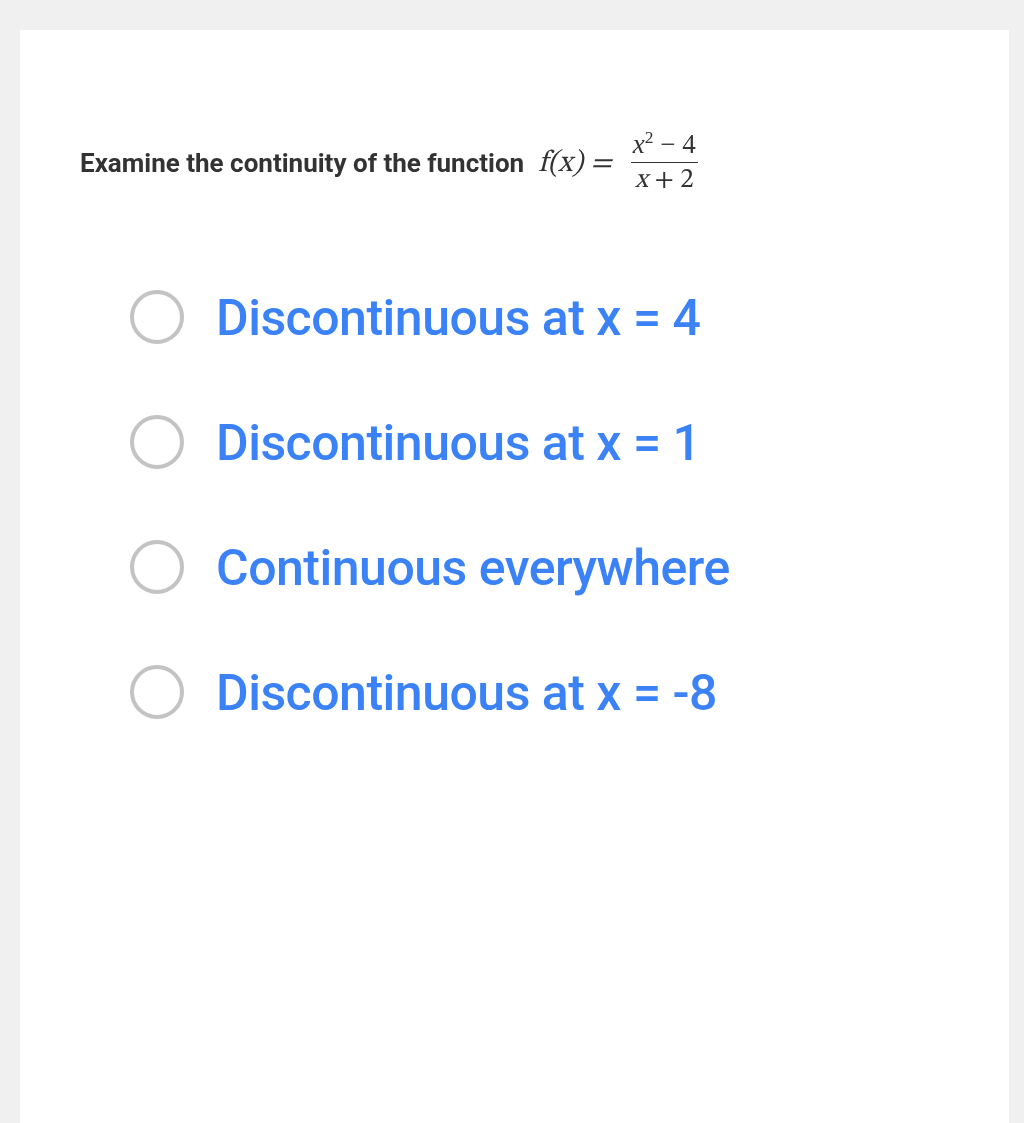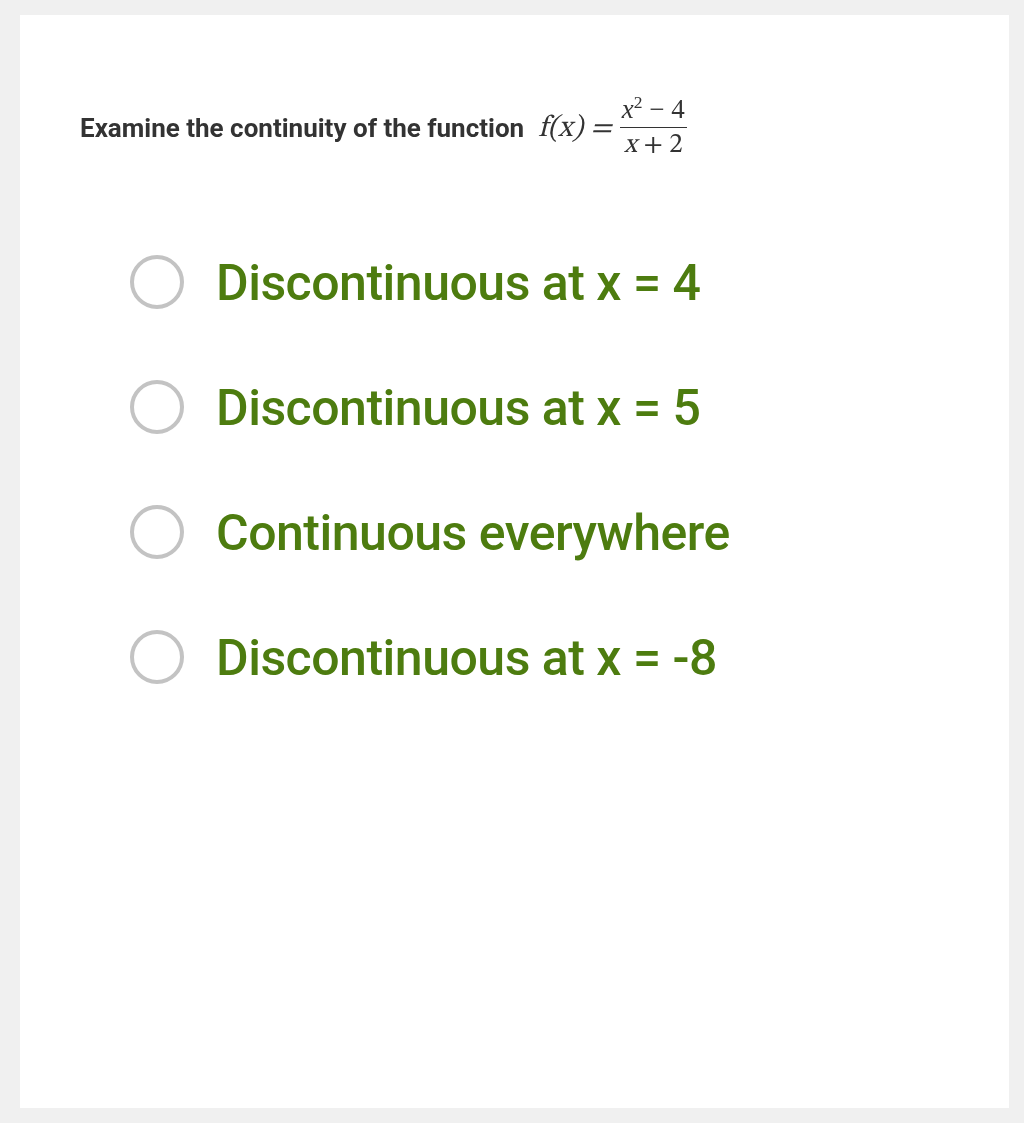--- a/index.html
+++ b/index.html
@@ -11,40 +11,41 @@
       font-family: -apple-system, BlinkMacSystemFont, "Segoe UI", Roboto, "Helvetica Neue", Arial, sans-serif;
       background: #f0f0f0;
       width: 1024px;
       height: 1123px;
       padding: 15px 15px 15px 20px;
     }
     .page {
       background: #ffffff;
       width: 100%;
       height: 100%;
-      padding: 80px 50px 50px 60px;
+      padding: 100px 50px 50px 60px;
+      margin-top: 15px;
     }
     .question-text {
       font-size: 26px;
       font-weight: 700;
       color: #333333;
       display: flex;
       align-items: center;
       flex-wrap: wrap;
       gap: 14px;
       margin-bottom: 90px;
     }
     .math {
       font-family: "Cambria Math", "STIX Two Math", "Times New Roman", serif;
       font-weight: 400;
       font-size: 30px;
       color: #333333;
       display: inline-flex;
       align-items: center;
-      gap: 6px;
+      gap: 17px;
     }
     .math .fx {
       font-style: italic;
     }
     .fraction {
       display: inline-flex;
       flex-direction: column;
       align-items: center;
       font-size: 27px;
       line-height: 1.1;
@@ -75,21 +76,21 @@
       width: 54px;
       height: 54px;
       border: 4px solid #c3c3c3;
       border-radius: 50%;
       background: #ffffff;
       margin-top: 4px;
     }
     .option-text {
       font-size: 50px;
       font-weight: 500;
-      color: #4d7c0f;
+      color: #3b82f6;
       line-height: 1.3;
       letter-spacing: -0.5px;
     }
   </style>
 </head>
 <body>
 
 <div class="page">
 
   <div class="question-text">
@@ -105,21 +106,21 @@
 
   <div class="options">
 
     <div class="option">
       <div class="radio"></div>
       <div class="option-text">Discontinuous at x = 4</div>
     </div>
 
     <div class="option">
       <div class="radio"></div>
-      <div class="option-text">Discontinuous at x = 5</div>
+      <div class="option-text">Discontinuous at x = 1</div>
     </div>
 
     <div class="option">
       <div class="radio"></div>
       <div class="option-text">Continuous everywhere</div>
     </div>
 
     <div class="option">
       <div class="radio"></div>
       <div class="option-text">Discontinuous at x = -8</div>

